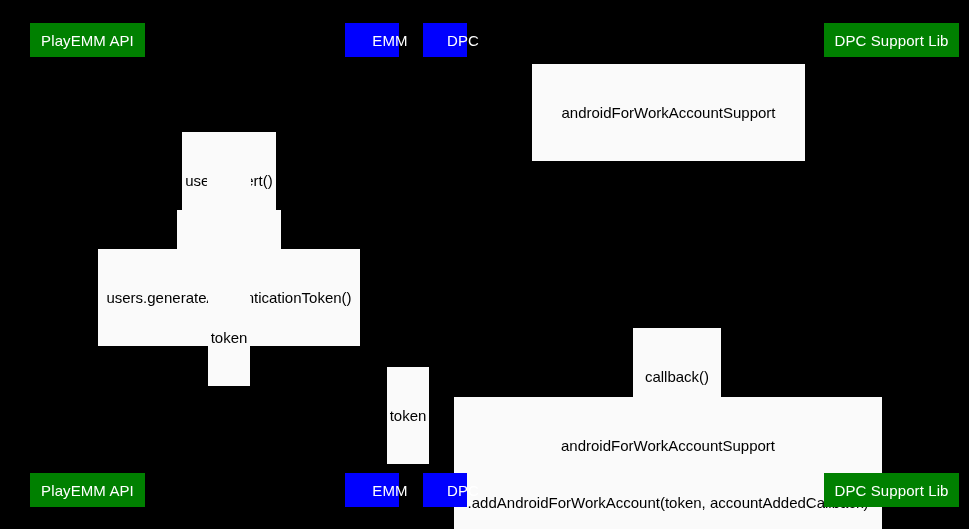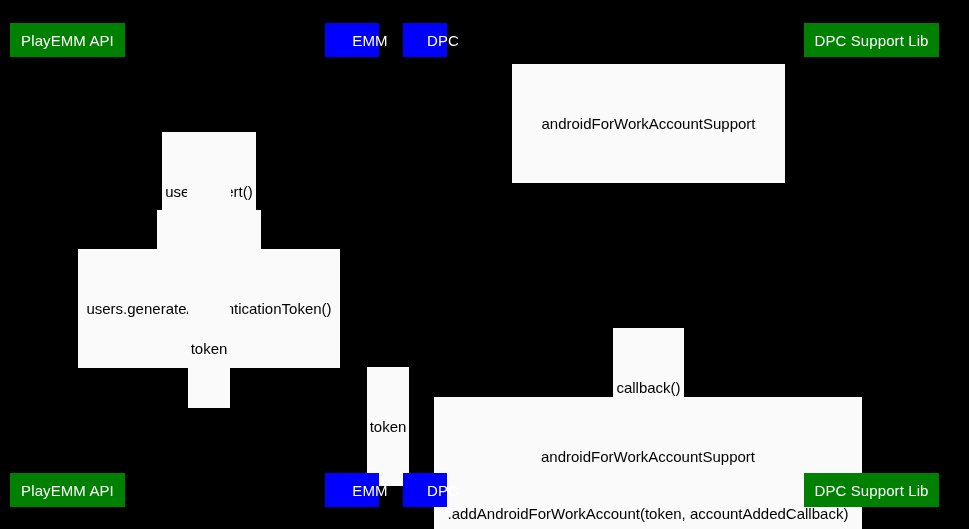--- a/index.html
+++ b/index.html
@@ -13,20 +13,21 @@
     position: relative;
     overflow: hidden;
     font-family: "Liberation Sans", sans-serif;
     -webkit-font-smoothing: antialiased;
   }
 
   #diagram {
     position: absolute;
     inset: 0;
     background: #000000;
+    margin-left: 20px;
   }
 
   
   .participant {
     position: absolute;
     box-sizing: border-box;
     display: flex;
     align-items: center;
     justify-content: center;
     color: #ffffff;
@@ -41,21 +42,21 @@
   
   .msg {
     position: absolute;
     box-sizing: border-box;
     background: #fafafa;
     color: #000000;
     font-size: 15px;
     line-height: 19px;
     text-align: center;
     white-space: pre;
-    padding: 12px 2px;
+    padding: 1px 2px;
   }
   .msg.two-line { line-height: 19px; }
 
   
   .lifeline {
     position: absolute;
     width: 1px;
     background: #000000;
     top: 56px;
     bottom: 56px;
@@ -104,21 +105,21 @@
   </div>
 
   <div class="msg" style="left:78px; top:249px; width:262px;">
     <div>users.generateAuthenticationToken()</div>
   </div>
 
   <div class="msg" style="left:188px; top:289px; width:42px;">
     <div>token</div>
   </div>
 
-  <div class="msg" style="left:613px; top:328px; width:71px;">
+  <div class="msg" style="left:613px; top:328px; width:88px;">
     <div>callback()</div>
   </div>
 
   <div class="msg" style="left:367px; top:367px; width:42px;">
     <div>token</div>
   </div>
 
   <div class="msg two-line" style="left:434px; top:397px; width:428px;">
     <div>androidForWorkAccountSupport</div>
     <div>.addAndroidForWorkAccount(token, accountAddedCallback)</div>

